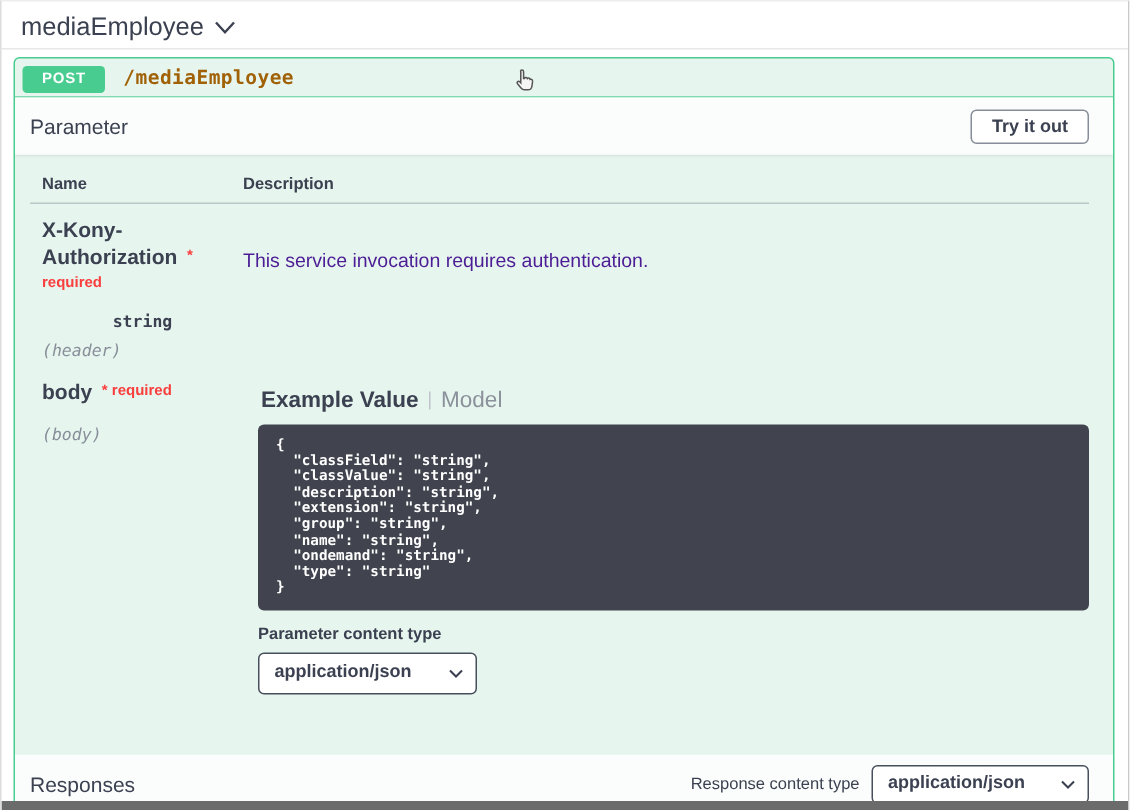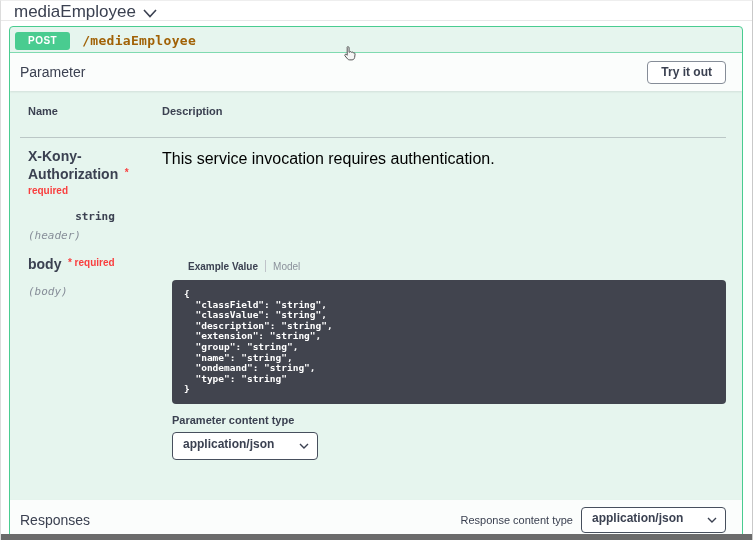--- a/index.html
+++ b/index.html
@@ -7,21 +7,21 @@
   body { font-family:"Liberation Sans", sans-serif; color:#3b4151; }
 
   .screen {
     position:relative; width:753px; height:540px; overflow:hidden;
     background:#fff;
     border-left:1px solid #dcdcdc; border-right:1px solid #c9c9c9; border-top:1px solid #eee;
   }
 
   
   .tag-header {
-    height:20px; display:flex; align-items:center; gap:7px;
+    height:32px; display:flex; align-items:center; gap:7px;
     padding:2px 0 0 13px; border-bottom:1px solid #e8e8e8; cursor:pointer;
   }
   .tag-title { font-size:17px; font-weight:500; color:#3b4151; }
   .chev-down { margin-top:2px; }
 
   
   .opblock {
     margin:5px 9px 0 8px; border:1px solid #49cc90; border-radius:4px;
     background:#e6f5ee; overflow:hidden;
   }
@@ -53,43 +53,43 @@
     padding:4px 13px; height:23px; line-height:1;
     border:1.5px solid #868d98; border-radius:4px; background:rgba(255,255,255,.85);
     cursor:pointer;
   }
   .resp-ct { display:flex; align-items:center; gap:8px; }
   .ct-label-inline { font-size:11px; font-weight:normal; color:#3b4151; }
 
   
   .params-body { padding:8px 16px 0 10px; }
   .cols-row {
-    display:flex; align-items:flex-start; padding:6px 2px 20px 8px;
+    display:flex; align-items:flex-start; padding:6px 2px 6px 8px;
     border-bottom:1px solid rgba(59,65,81,.25);
   }
   .col-name-h { width:134px; font-size:11px; font-weight:bold; }
   .col-desc-h { flex:1; font-size:11px; font-weight:bold; }
 
   .param-row { display:flex; padding:9px 0 0 8px; }
   .cell-name { width:134px; flex:none; }
   .cell-desc { flex:1; min-width:0; }
 
   .pname { font-size:14px; font-weight:bold; color:#3b4151; }
   .required { color:#f93e3e; font-size:10px; font-weight:bold; position:relative; top:-3px; margin-left:2px; }
   .ptype {
     font-family:"DejaVu Sans Mono", monospace; font-size:11px; font-weight:bold;
     margin-top:9px; color:#3b4151;text-align:center;
   }
   .ploc {
     font-family:"DejaVu Sans Mono", monospace; font-size:11px; font-style:italic;
     color:#878e99; margin-top:6px;
   }
-  .pdesc { font-size:16px; color:#000000; padding-top:3px; }
-
-  .tabs { font-size:10px; margin:5px 16px 8px; display:flex; align-items:center; }
+  .pdesc { font-size:13px; color:#4c1d95; padding-top:3px;margin-top:18px; }
+
+  .tabs { font-size:15px; margin:5px 2px 8px; display:flex; align-items:center; }
   .tab-example { font-weight:bold; color:#3b4151; cursor:pointer; }
   .tab-sep { width:1px; height:12px; background:#bfc3c9; margin:0 7px; }
   .tab-model { color:#8b919b; cursor:pointer; }
 
   pre.example-code {
     background:#41444e; color:#fff; border-radius:4px;
     font-family:"DejaVu Sans Mono", monospace; font-size:9.5px; font-weight:bold;
     line-height:10.6px; padding:9px 12px; white-space:pre; overflow:hidden;
   }
 

